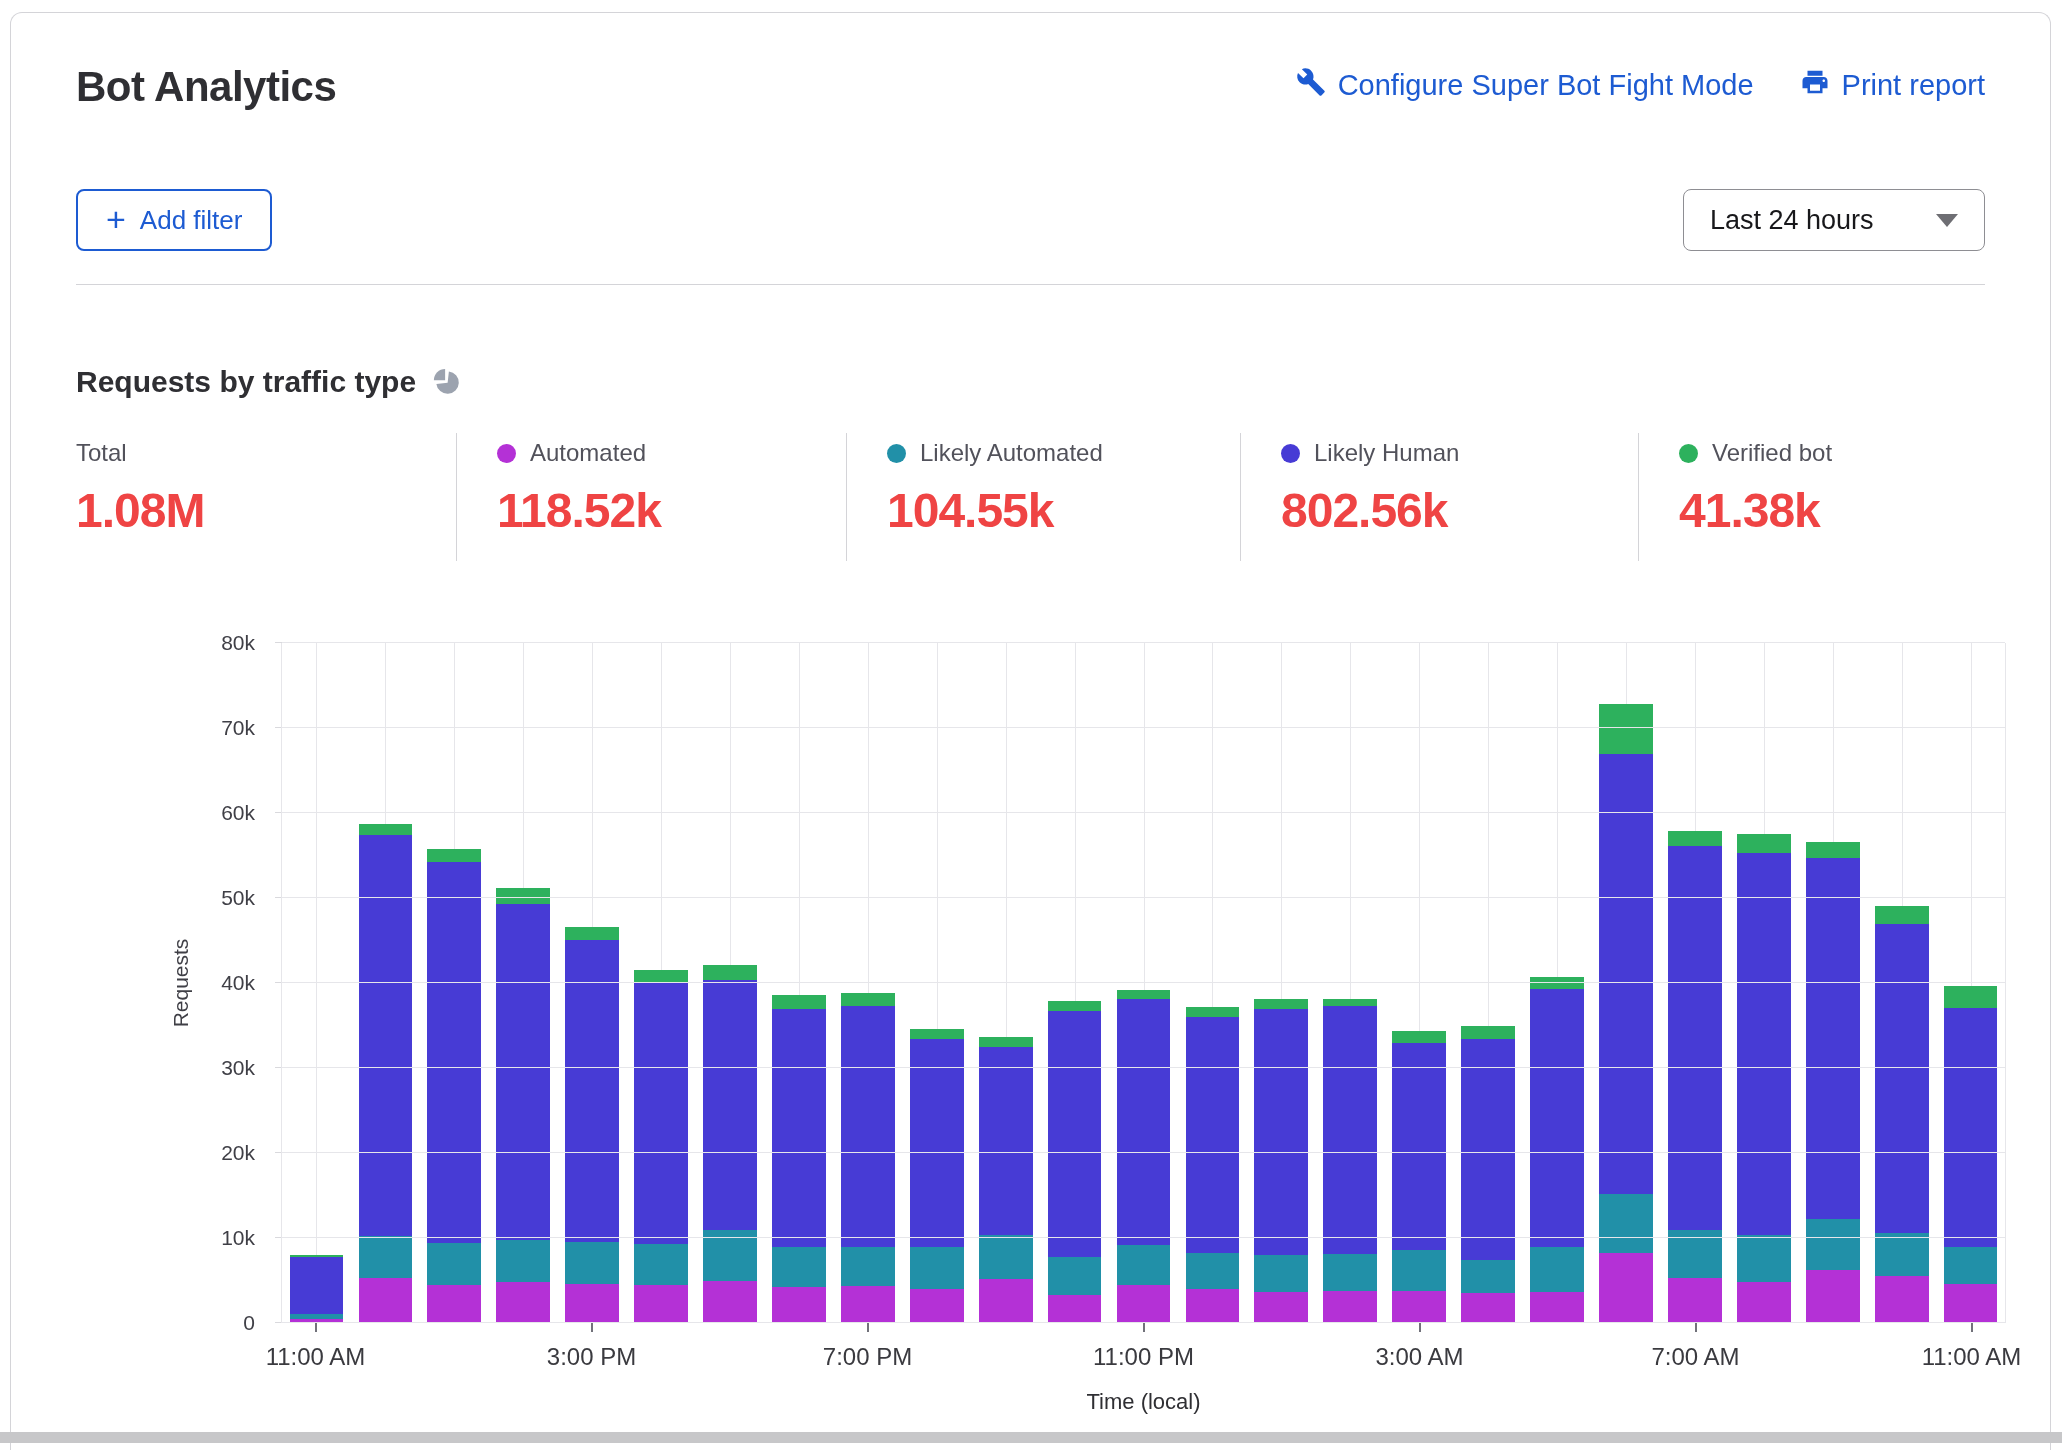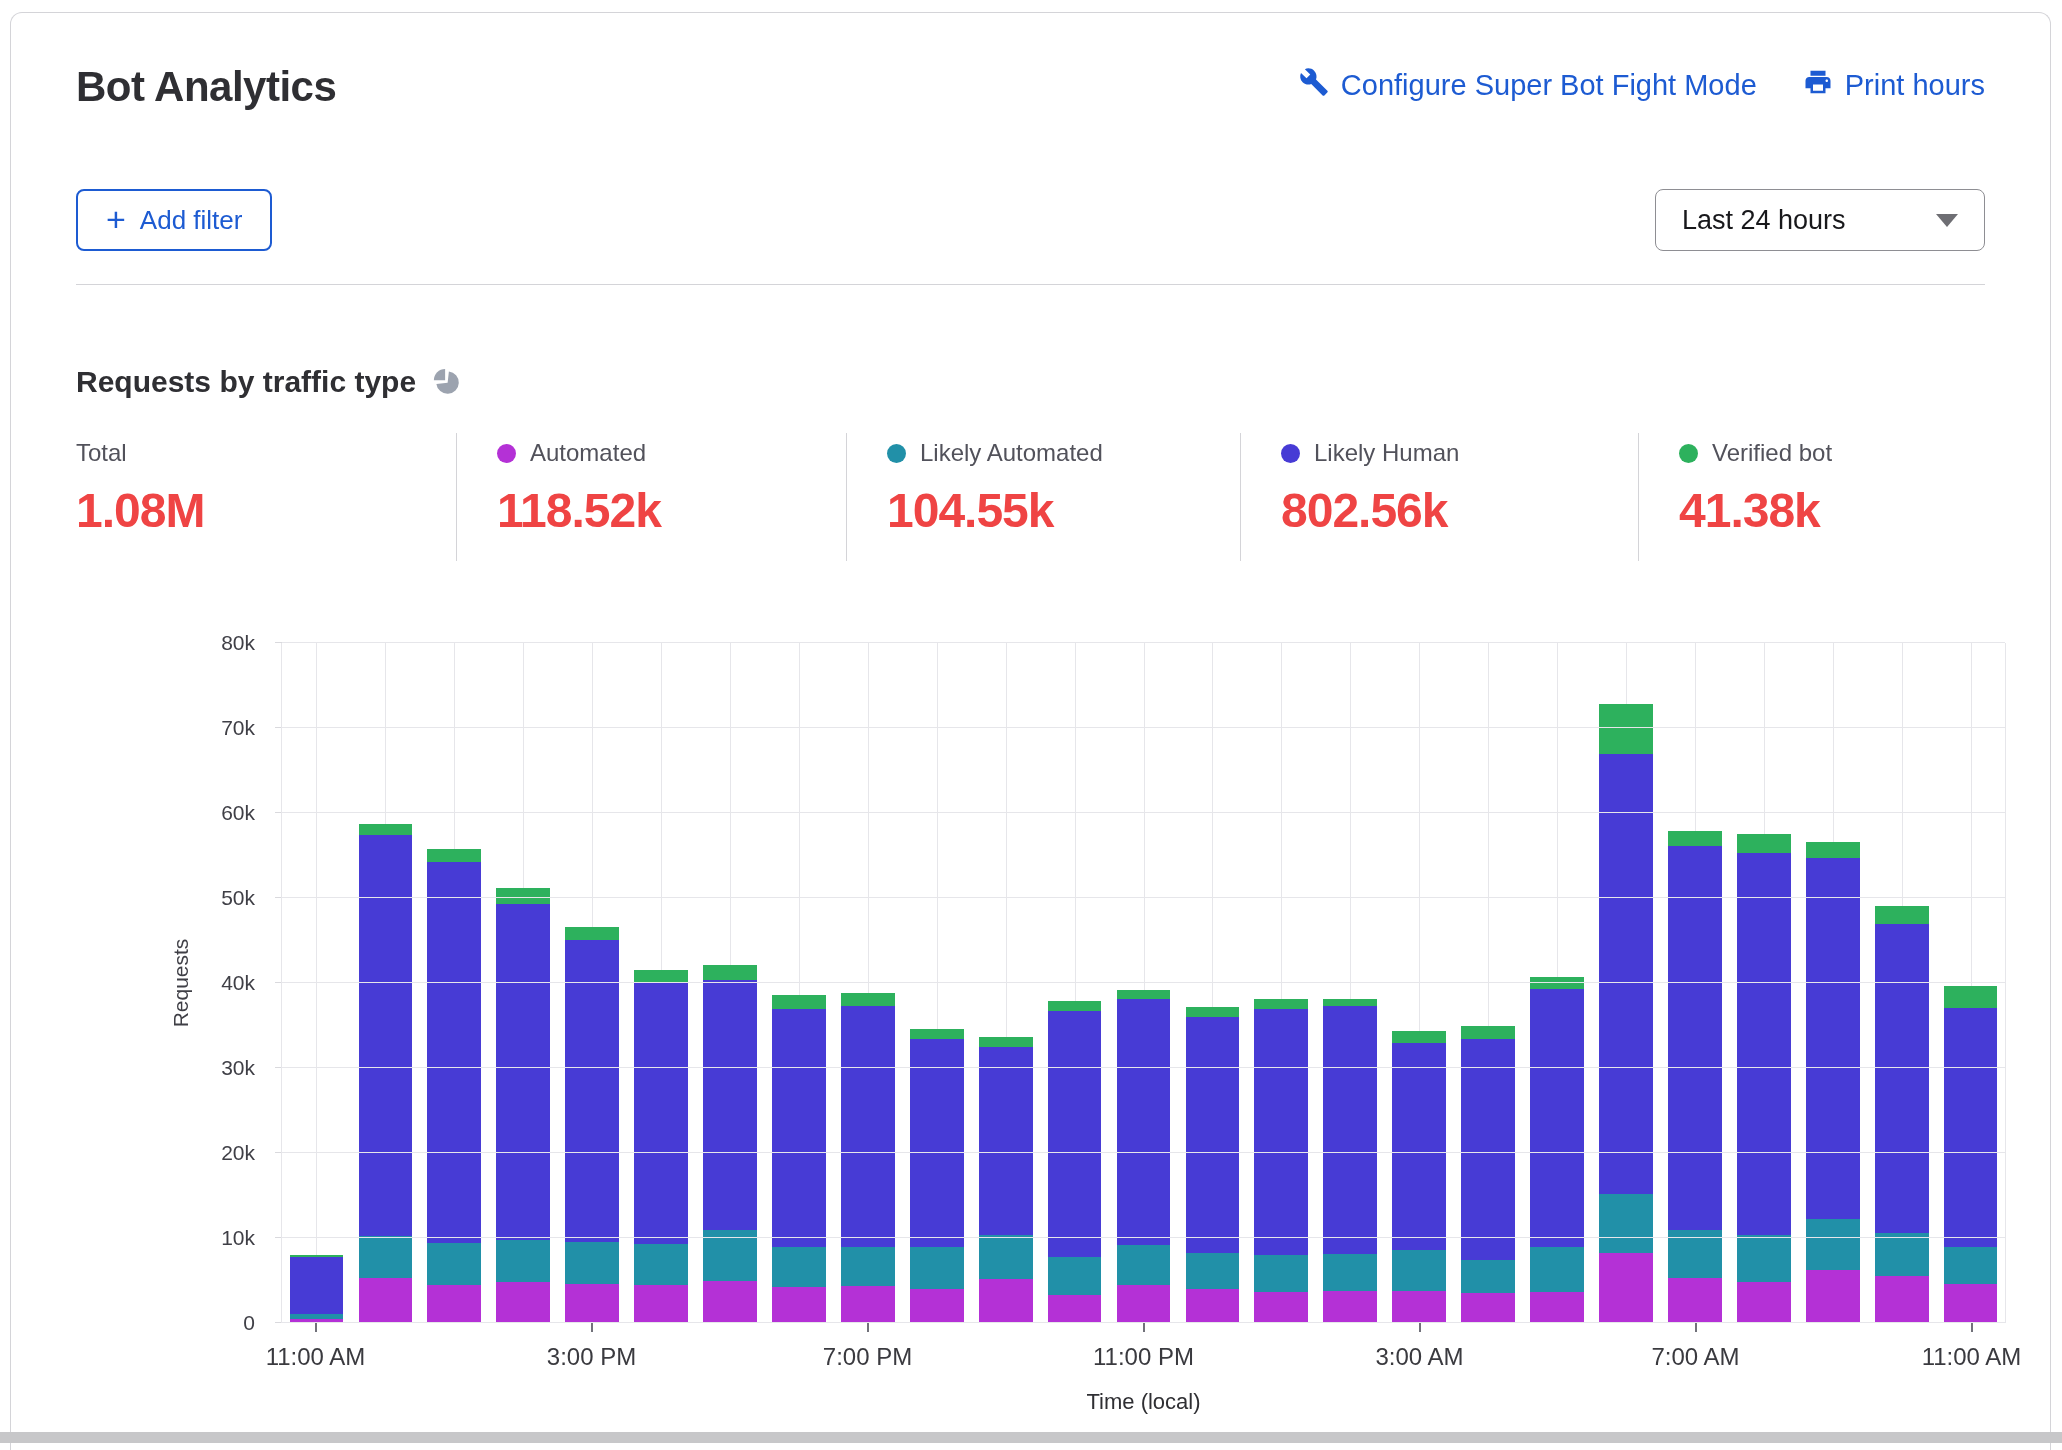--- a/index.html
+++ b/index.html
@@ -24,21 +24,21 @@
   .hlink { display:flex; align-items:center; gap:12px; color:#1d5bd2; font-size:29px; cursor:pointer; }
   .hlink svg { width:30px; height:30px; fill:#1d5bd2; }
   .header-row2 { display:flex; justify-content:space-between; align-items:center; margin-top:78px; }
   .add-filter {
     display:flex; align-items:center; gap:14px; height:62px; padding:0 28px;
     border:2px solid #1d5bd2; border-radius:8px; background:#fff;
     color:#1d5bd2; font-size:26px; font-family:inherit; cursor:pointer;
   }
   .add-filter .plus { font-size:34px; font-weight:400; line-height:0; margin-top:-3px; }
   .dropdown {
-    width:330px; height:62px; border:1px solid #8e8e93; border-radius:8px;
+    width:302px; height:62px; border:1px solid #8e8e93; border-radius:8px;
     display:flex; align-items:center; justify-content:space-between;
     padding:0 26px; font-size:27px; color:#18181b; cursor:pointer; background:#fff;
   }
   .caret { width:0; height:0; border-left:11px solid transparent; border-right:11px solid transparent; border-top:13px solid #6e6e73; }
   .header-divider { border-bottom:1px solid #d4d4d8; margin-top:33px; }
 
   
   .section { padding:0 65px; }
   .section-title-row { margin-top:80px; display:flex; align-items:center; gap:16px; }
   .section-title { margin:0; font-size:30px; font-weight:700; color:#2f2f33; }
@@ -96,21 +96,21 @@
         <span class="hlink">
           <span><svg viewBox="0 0 24 24" width="30" height="30">
                 <path d="M22.7 19l-9.1-9.1c.9-2.3.4-5-1.5-6.9-2-2-5-2.4-7.4-1.3L9 6 6 9 1.6 4.7C.4 7.1.9 10.1 2.9 12.1c1.9 1.9 4.6 2.4 6.9 1.5l9.1 9.1c.4.4 1 .4 1.4 0l2.3-2.3c.5-.4.5-1.1.1-1.4z"></path>
               </svg></span>
           <span>Configure Super Bot Fight Mode</span>
         </span>
         <span class="hlink">
           <span><svg viewBox="0 0 24 24" width="30" height="30">
                 <path d="M19 8H5c-1.66 0-3 1.34-3 3v6h4v4h12v-4h4v-6c0-1.66-1.34-3-3-3zm-3 11H8v-5h8v5zm3-7c-.55 0-1-.45-1-1s.45-1 1-1 1 .45 1 1-.45 1-1 1zm-1-9H6v4h12V3z"></path>
               </svg></span>
-          <span>Print hours</span>
+          <span>Print report</span>
         </span>
       </div>
     </div>
     <div class="header-row2">
       <button class="add-filter">
         <span class="plus">+</span>
         <span>Add filter</span>
       </button>
       <div class="dropdown">
         <span>Last 24 hours</span>

